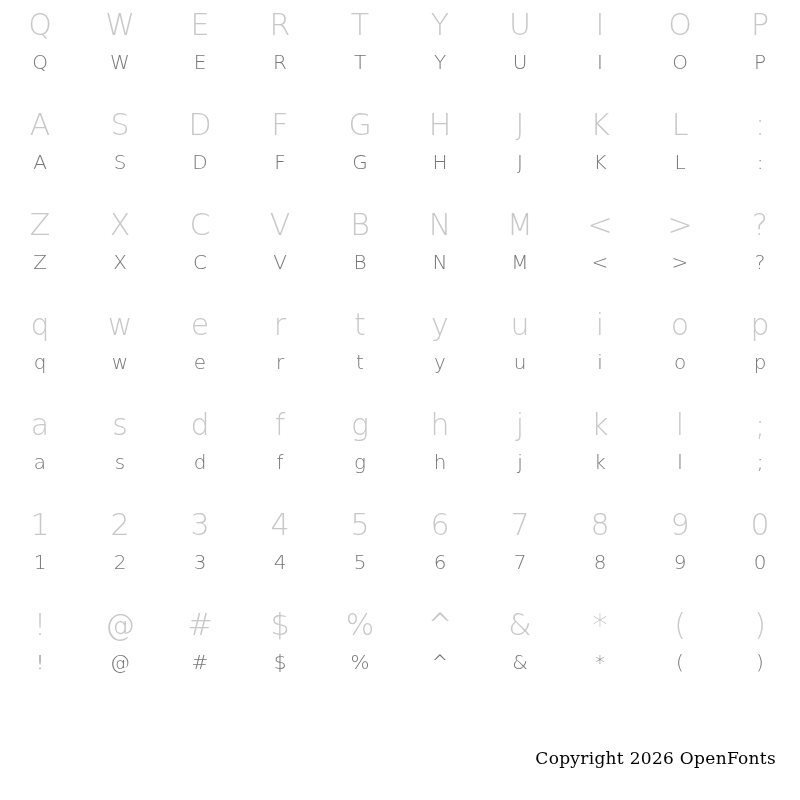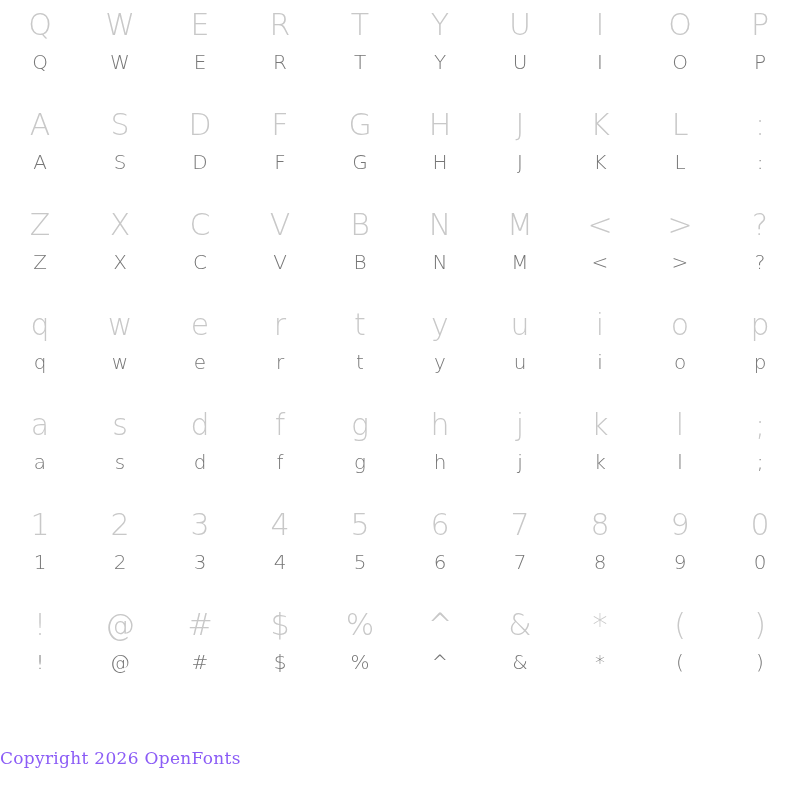--- a/index.html
+++ b/index.html
@@ -75,24 +75,24 @@
     font-weight: 300;
     color: #767676;
     white-space: pre;
   }
 
   #copyright-line {
     position: absolute;
     left: 0;
     right: 24px;
     bottom: 32px;
-    text-align: left;
+    text-align: right;
     font-family: "DejaVu Serif", serif;
     font-size: 17px;
-    color: #8b5cf6;
+    color: #000000;
     letter-spacing: 0.3px;
     margin-top: 28px;
   }
 </style>
 </head>
 <body>
 
 <div id="specimen-sheet">
   <div class="glyph-grid">
       <div class="glyph-row">

